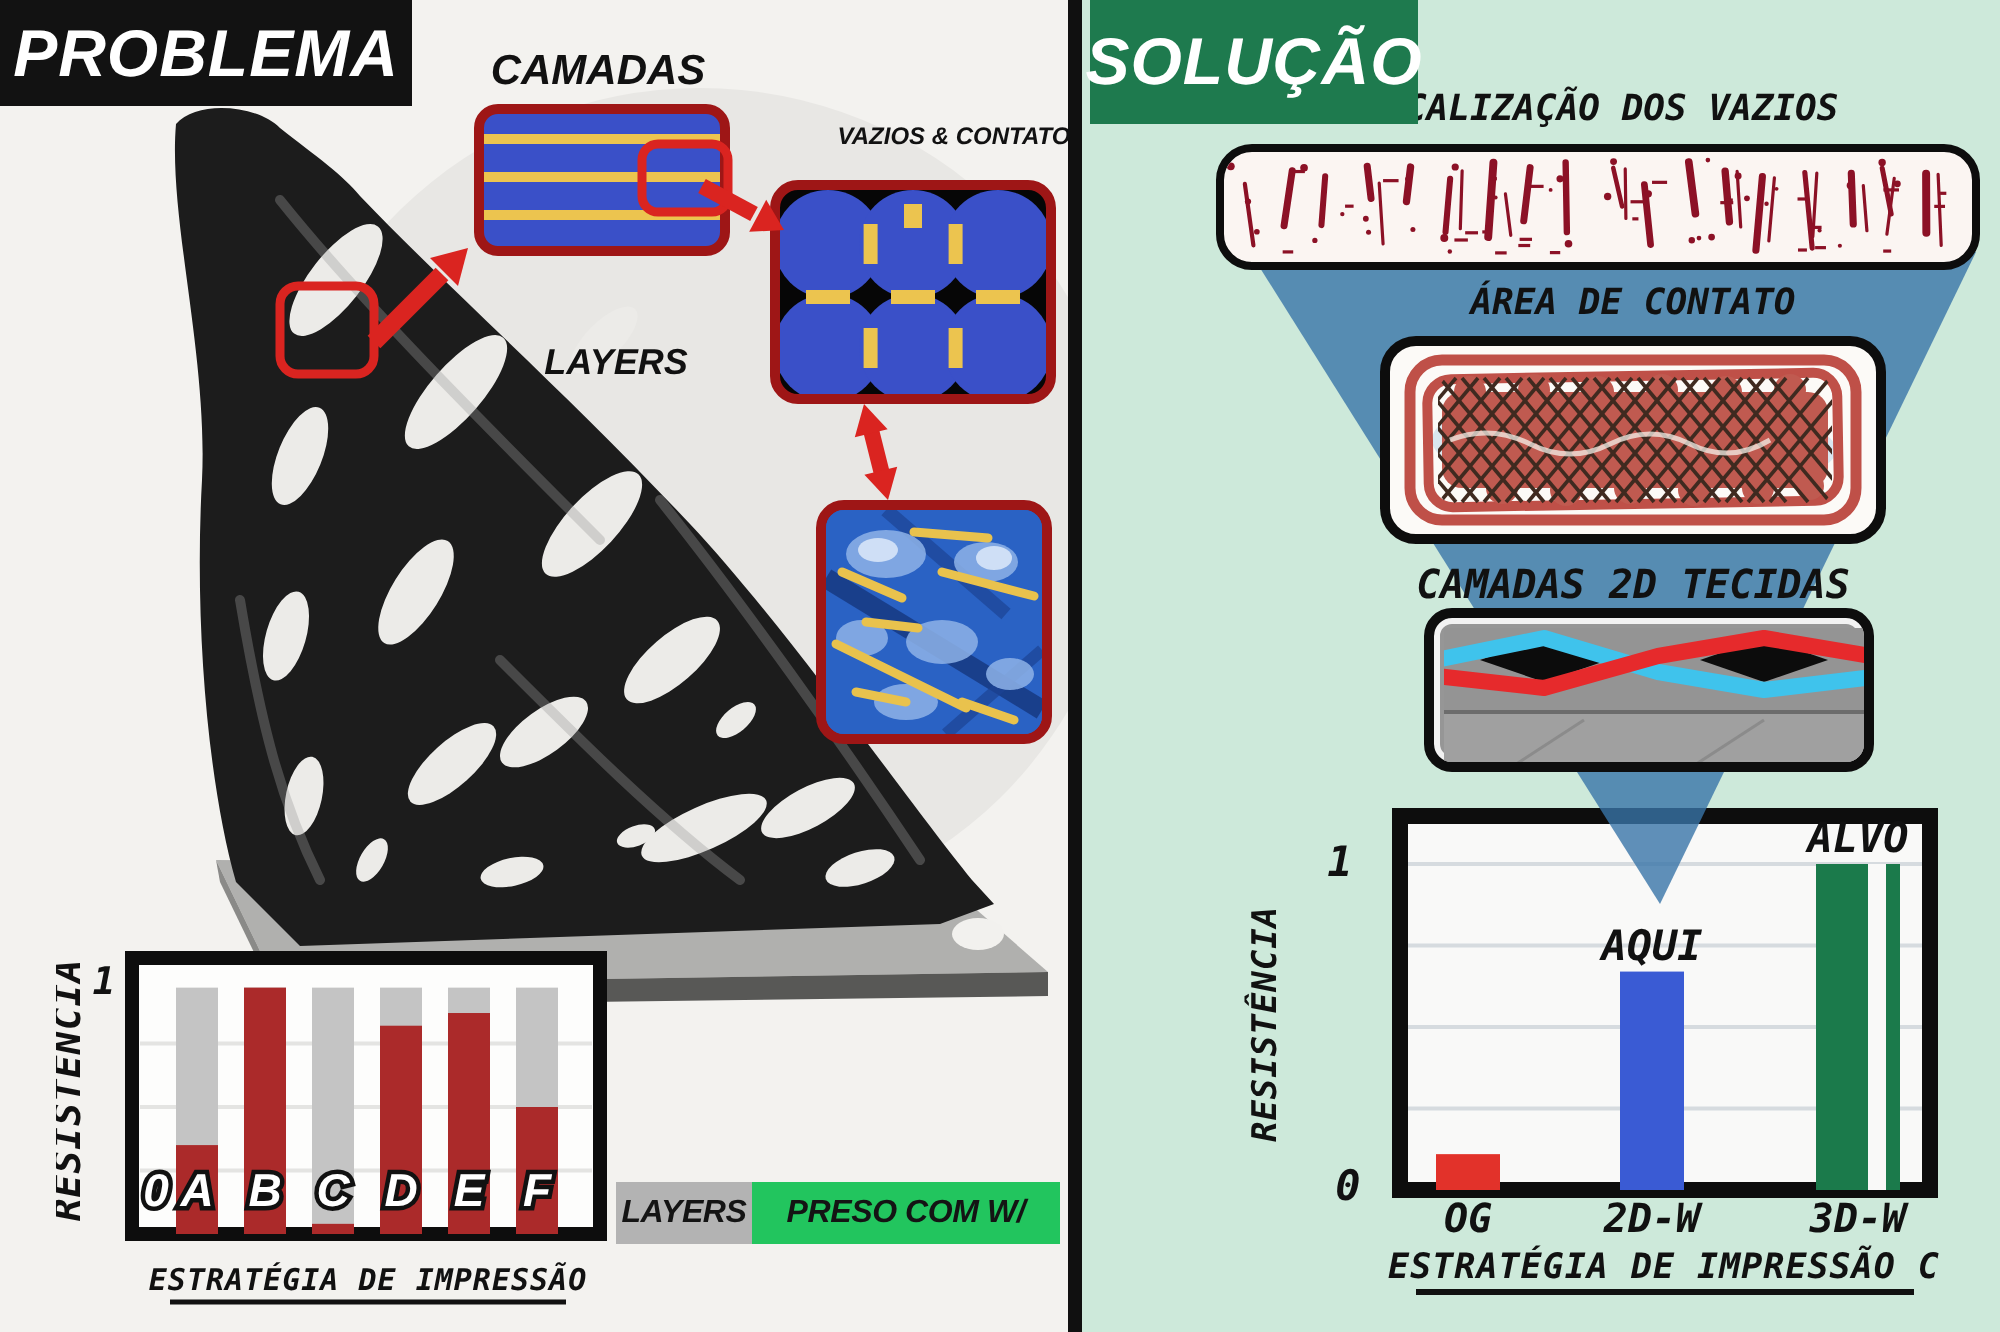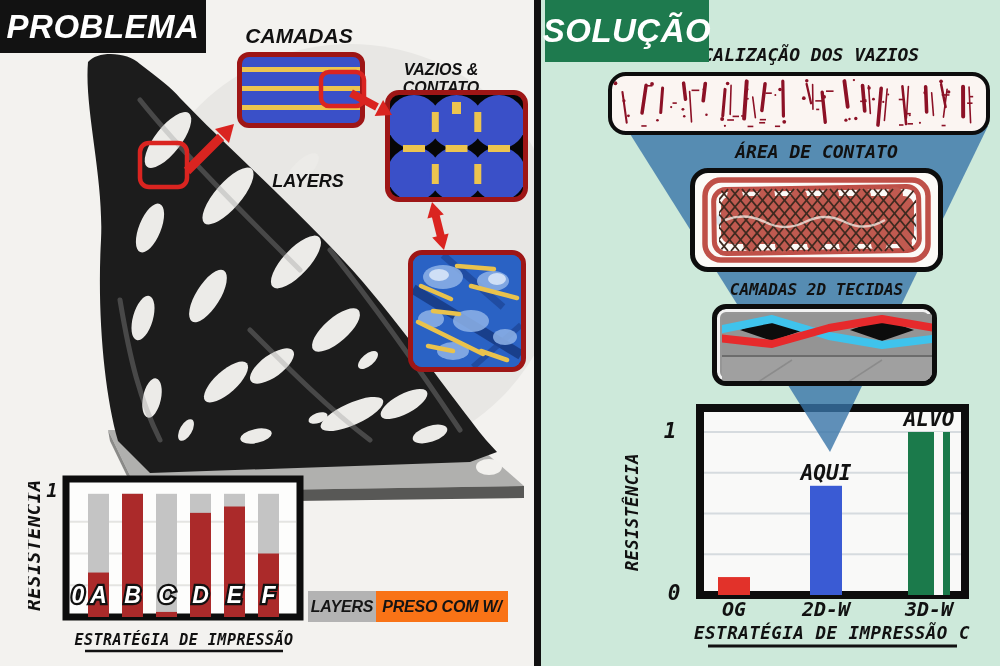--- a/index.html
+++ b/index.html
@@ -26,21 +26,21 @@
   .voids-strip{left:608px;top:72px;width:382px;height:63px;background:#fbf5f2;
                border:4px solid #0d0d0d;border-radius:18px;box-sizing:border-box;overflow:hidden;}
   .contact-box{left:690px;top:168px;width:253px;height:104px;background:#fcfaf7;
                border:5px solid #0d0d0d;border-radius:18px;box-sizing:border-box;overflow:hidden;}
   .weave-box{left:712px;top:304px;width:225px;height:82px;background:#969696;
              border:5px solid #0d0d0d;border-radius:14px;box-sizing:border-box;overflow:hidden;
              box-shadow:inset 0 0 0 3px #f2f2f2;}
   .legend-item{height:31px;display:flex;align-items:center;justify-content:center;
                font-weight:900;font-size:16px;color:#141414;letter-spacing:-0.2px;}
   .legend-gray{left:308px;top:591px;width:68px;background:#b3b3b3;}
-  .legend-pink{left:376px;top:591px;width:132px;background:#f97316;}
+  .legend-pink{left:376px;top:591px;width:154px;background:#22c55e;}
   svg text.mono{font-family:"DejaVu Sans Mono",monospace;font-weight:bold;fill:#111;}
   svg text.barletter{font-family:"Liberation Sans",sans-serif;font-weight:900;font-size:23px;
                      fill:#fff;stroke:#111;stroke-width:4.5px;paint-order:stroke;}
 </style>
 </head>
 <body>
 
 <div class="canvas">
 
   <div class="abs panel-left z1"></div>
@@ -97,21 +97,21 @@
   <div class="abs hdr hdr-solucao z6">
     <span>SOLUÇÃO</span>
   </div>
   <div class="abs camadas-box z4">
     <div class="yline" style="top:10px"></div>
     <div class="yline" style="top:29px"></div>
     <div class="yline" style="top:48px"></div>
   </div>
   <div class="abs heavy-label z4" style="left:248px;top:132px;width:120px;font-size:18px;margin-top:39px;">LAYERS</div>
 
-  <div class="abs heavy-label z4" style="left:364px;top:61px;width:154px;font-size:16px;">VAZIOS &amp; CONTATO</div>
+  <div class="abs heavy-label z4" style="left:400px;top:61px;width:154px;font-size:12px;">VAZIOS &amp; CONTATO</div>
   <div class="abs vazios-box z4">
     <svg width="133" height="102" viewBox="0 0 133 102">
       <g fill="#3a50c8">
         <circle cx="24" cy="27" r="27"></circle>
           <circle cx="66.5" cy="27" r="27"></circle>
           <circle cx="109" cy="27" r="27"></circle>
         <circle cx="24" cy="79" r="27"></circle>
           <circle cx="66.5" cy="79" r="27"></circle>
           <circle cx="109" cy="79" r="27"></circle>
       </g>
@@ -383,21 +383,21 @@
             <line x1="157" y1="16" x2="209" y2="78"></line>
           <line x1="168" y1="16" x2="220" y2="78"></line>
             <line x1="179" y1="16" x2="231" y2="78"></line>
             <line x1="190" y1="16" x2="242" y2="78"></line>
         </g>
         <path d="M30,47 q20,-8 40,2 t40,0 t40,0 t40,-2" fill="none" stroke="#f6f1ea" stroke-width="2.5" opacity="0.75"></path>
       </g>
     </svg>
   </div>
 
-  <div class="abs mono-label z4" style="left:690px;top:280px;width:253px;font-size:16px;">CAMADAS 2D TECIDAS</div>
+  <div class="abs mono-label z4" style="left:690px;top:280px;width:253px;font-size:20px;">CAMADAS 2D TECIDAS</div>
   <div class="abs weave-box z4">
     <svg width="215" height="72" viewBox="0 0 215 72" style="display:block;margin:5px 0 0 5px">
       <rect width="215" height="72" fill="#949494"></rect>
       <rect y="42" width="215" height="30" fill="#a0a0a0"></rect>
       <line x1="0" y1="42" x2="215" y2="42" stroke="#6c6c6c" stroke-width="2"></line>
       <line x1="30" y1="72" x2="70" y2="46" stroke="#8b8b8b" stroke-width="1.5"></line>
       <line x1="120" y1="72" x2="160" y2="46" stroke="#8b8b8b" stroke-width="1.5"></line>
       <g fill="#0c0c0c">
         <polygon points="18,16 50,5 82,16 50,27"></polygon>
         <polygon points="128,16 160,5 192,16 160,27"></polygon>

